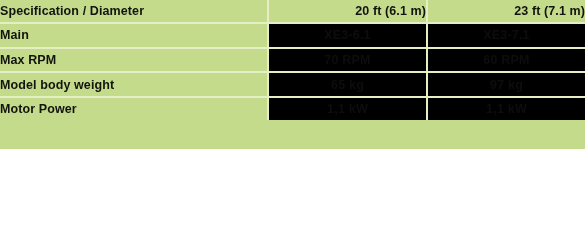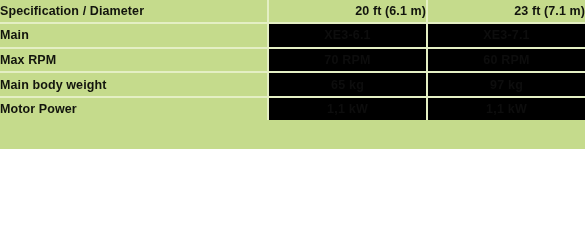--- a/index.html
+++ b/index.html
@@ -113,21 +113,21 @@
         <td class="label-cell">Max RPM</td>
         <td class="data-cell">
           <span class="data-text">70 RPM</span>
         </td>
         <td class="data-cell">
           <span class="data-text">60 RPM</span>
         </td>
       </tr>
 
       <tr>
-        <td class="label-cell">Main body weight</td>
+        <td class="label-cell">Model body weight</td>
         <td class="data-cell">
           <span class="data-text">65 kg</span>
         </td>
         <td class="data-cell">
           <span class="data-text">97 kg</span>
         </td>
       </tr>
 
       <tr>
         <td class="label-cell">Motor Power</td>

